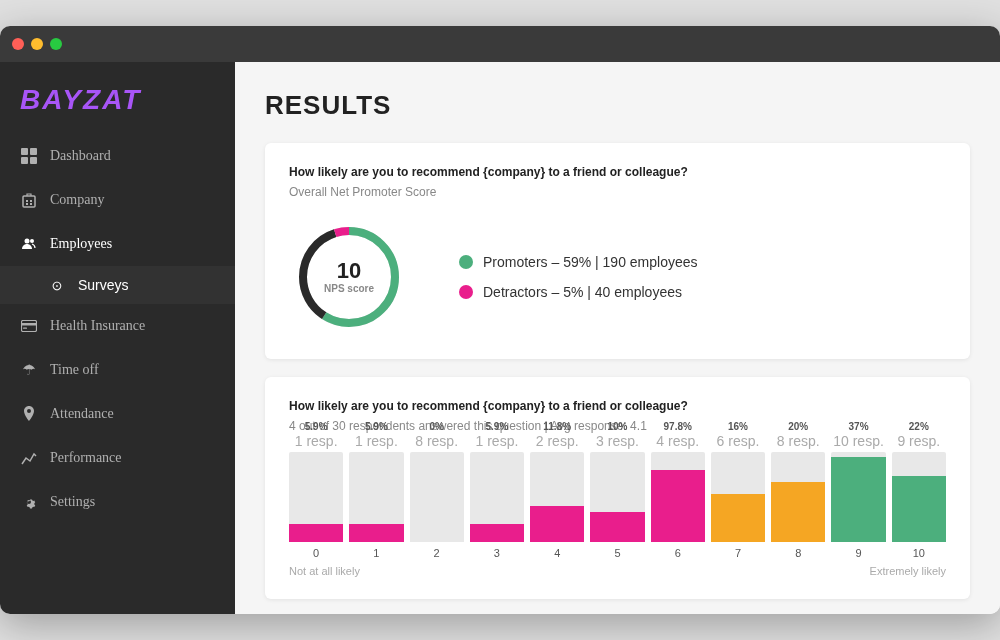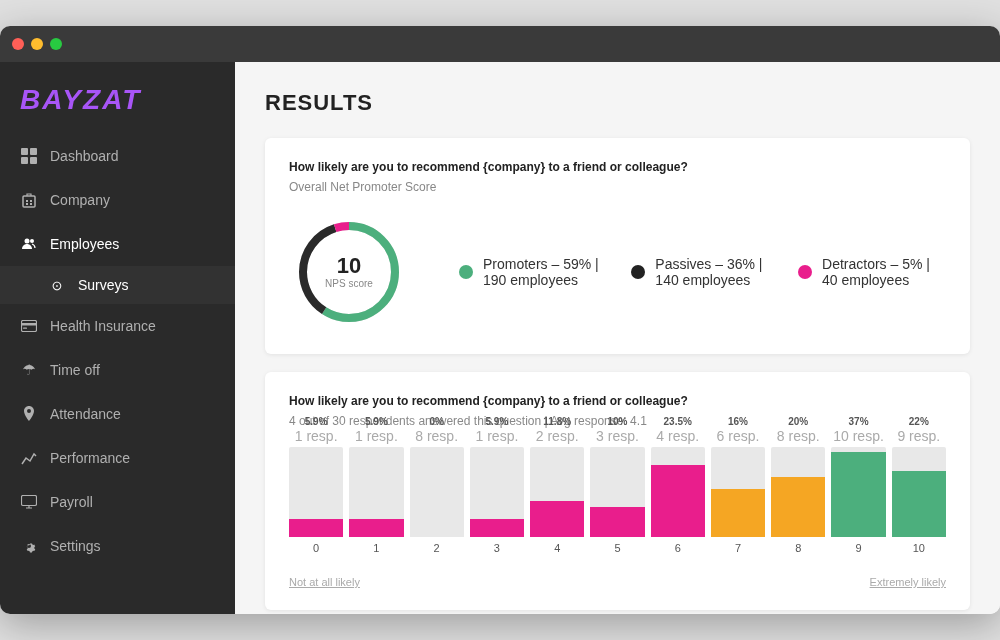--- a/index.html
+++ b/index.html
@@ -64,20 +64,21 @@
     }
     .nav-item {
       display: flex;
       align-items: center;
       gap: 12px;
       padding: 13px 20px;
       color: #b0b0b0;
       font-size: 14px;
       cursor: pointer;
       transition: background 0.15s;
+      font-family: Liberation Serif, serif;
     }
     .nav-item.active { color: #ffffff; }
     .nav-item .nav-icon {
       width: 18px;
       height: 18px;
       display: flex;
       align-items: center;
       justify-content: center;
       font-size: 15px;
       flex-shrink: 0;
@@ -98,21 +99,21 @@
       font-size: 13px;
     }
     
     .content {
       flex: 1;
       background: #f5f5f5;
       overflow-y: auto;
       padding: 28px 30px;
     }
     .page-title {
-      font-size: 22px;
+      font-size: 26px;
       font-weight: 700;
       color: #222;
       letter-spacing: 1px;
       margin-bottom: 22px;
       text-transform: uppercase;
     }
     
     .card {
       background: #fff;
       border-radius: 6px;
@@ -160,24 +161,26 @@
       font-size: 22px;
       font-weight: 700;
       color: #222;
       display: block;
       line-height: 1.1;
     }
     .donut-desc {
       font-size: 10px;
       color: #888;
       display: block;
+      font-weight: bold;
     }
     
     .legend {
       display: flex;
+      flex-direction: column;
       gap: 14px;
     }
     .legend-item {
       display: flex;
       align-items: center;
       gap: 10px;
       font-size: 14px;
       color: #333;
     }
     .legend-dot {
@@ -232,24 +235,23 @@
       width: 100%;
     }
     .bar-label {
       font-size: 11px;
       color: #555;
       margin-top: 5px;
     }
     .chart-footer {
       display: flex;
       justify-content: space-between;
-      margin-top: 22px;
+      margin-top: 6px;
       font-size: 11px;
       color: #aaa;
-      text-decoration: underline;
     }
   </style>
 </head>
 <body>
 
 <div class="window">
 
   <div class="titlebar">
     <div class="titlebar-dot dot-red"></div>
     <div class="titlebar-dot dot-yellow"></div>
@@ -334,29 +336,20 @@
 
       <div class="nav-item">
         <span class="nav-icon">
           <svg width="16" height="14" viewBox="0 0 16 14" fill="currentColor">
             <polyline points="1,13 5,7 9,10 13,3 15,5" fill="none" stroke="currentColor" stroke-width="1.5"></polyline>
           </svg>
         </span>
         <span>Performance</span>
       </div>
 
-      <div class="nav-item">
-        <span class="nav-icon">
-          <svg width="16" height="14" viewBox="0 0 16 14" fill="currentColor">
-            <rect x="0.5" y="0.5" width="15" height="10" rx="1.5" fill="none" stroke="currentColor" stroke-width="1.2"></rect>
-            <path d="M5 13h6M8 10.5V13" stroke="currentColor" stroke-width="1.2"></path>
-          </svg>
-        </span>
-        <span>Payroll</span>
-      </div>
 
       <div class="nav-item">
         <span class="nav-icon">
           <svg width="16" height="16" viewBox="0 0 16 16" fill="currentColor">
             <path d="M8 10a2 2 0 1 1 0-4 2 2 0 0 1 0 4zM13.3 9l.9-.5-.9-1.9-.9.4a5 5 0 0 0-1-.6L11 5.5H9l-.4 1.4a5 5 0 0 0-1 .6l-.9-.4-1 1.9.9.5a5 5 0 0 0 0 1.2l-.9.5 1 1.9.9-.4c.3.2.6.4 1 .5l.4 1.4h2l.4-1.4a5 5 0 0 0 1-.5l.9.4 1-1.9-.9-.5a5 5 0 0 0 0-1.2z"></path>
           </svg>
         </span>
         <span>Settings</span>
       </div>
     </nav>
@@ -385,24 +378,20 @@
               <span class="donut-desc">NPS score</span>
             </div>
           </div>
 
           <div class="legend">
             <div class="legend-item">
               <div class="legend-dot" style="background:#4caf7d;"></div>
               <span>Promoters – 59% | 190 employees</span>
             </div>
             <div class="legend-item">
-              <div class="legend-dot" style="background:#222;"></div>
-              <span>Passives – 36% | 140 employees</span>
-            </div>
-            <div class="legend-item">
               <div class="legend-dot" style="background:#e91e8c;"></div>
               <span>Detractors – 5% | 40 employees</span>
             </div>
           </div>
         </div>
       </div>
 
       <div class="card">
         <div class="card-question">How likely are you to recommend {company} to a friend or colleague?</div>
         <div class="card-subtitle chart-meta">4 out of 30 respondents answered this question  |  Avg response: 4.1</div>
@@ -454,21 +443,21 @@
             <div class="bar-col">
               <div class="bar-pct">10%</div>
               <div class="bar-resp">3 resp.</div>
               <div class="bar-stack" style="height: 90px; width: 100%;">
                 <div class="bar-segment-top" style="height: 60px; background: rgb(232, 232, 232);"></div>
                 <div class="bar-segment-bottom" style="height: 30px; background: rgb(233, 30, 140);"></div>
               </div>
               <div class="bar-label">5</div>
             </div>
             <div class="bar-col">
-              <div class="bar-pct">23.5%</div>
+              <div class="bar-pct">97.8%</div>
               <div class="bar-resp">4 resp.</div>
               <div class="bar-stack" style="height: 90px; width: 100%;">
                 <div class="bar-segment-top" style="height: 18px; background: rgb(232, 232, 232);"></div>
                 <div class="bar-segment-bottom" style="height: 72px; background: rgb(233, 30, 140);"></div>
               </div>
               <div class="bar-label">6</div>
             </div>
             <div class="bar-col">
               <div class="bar-pct">16%</div>
               <div class="bar-resp">6 resp.</div>

